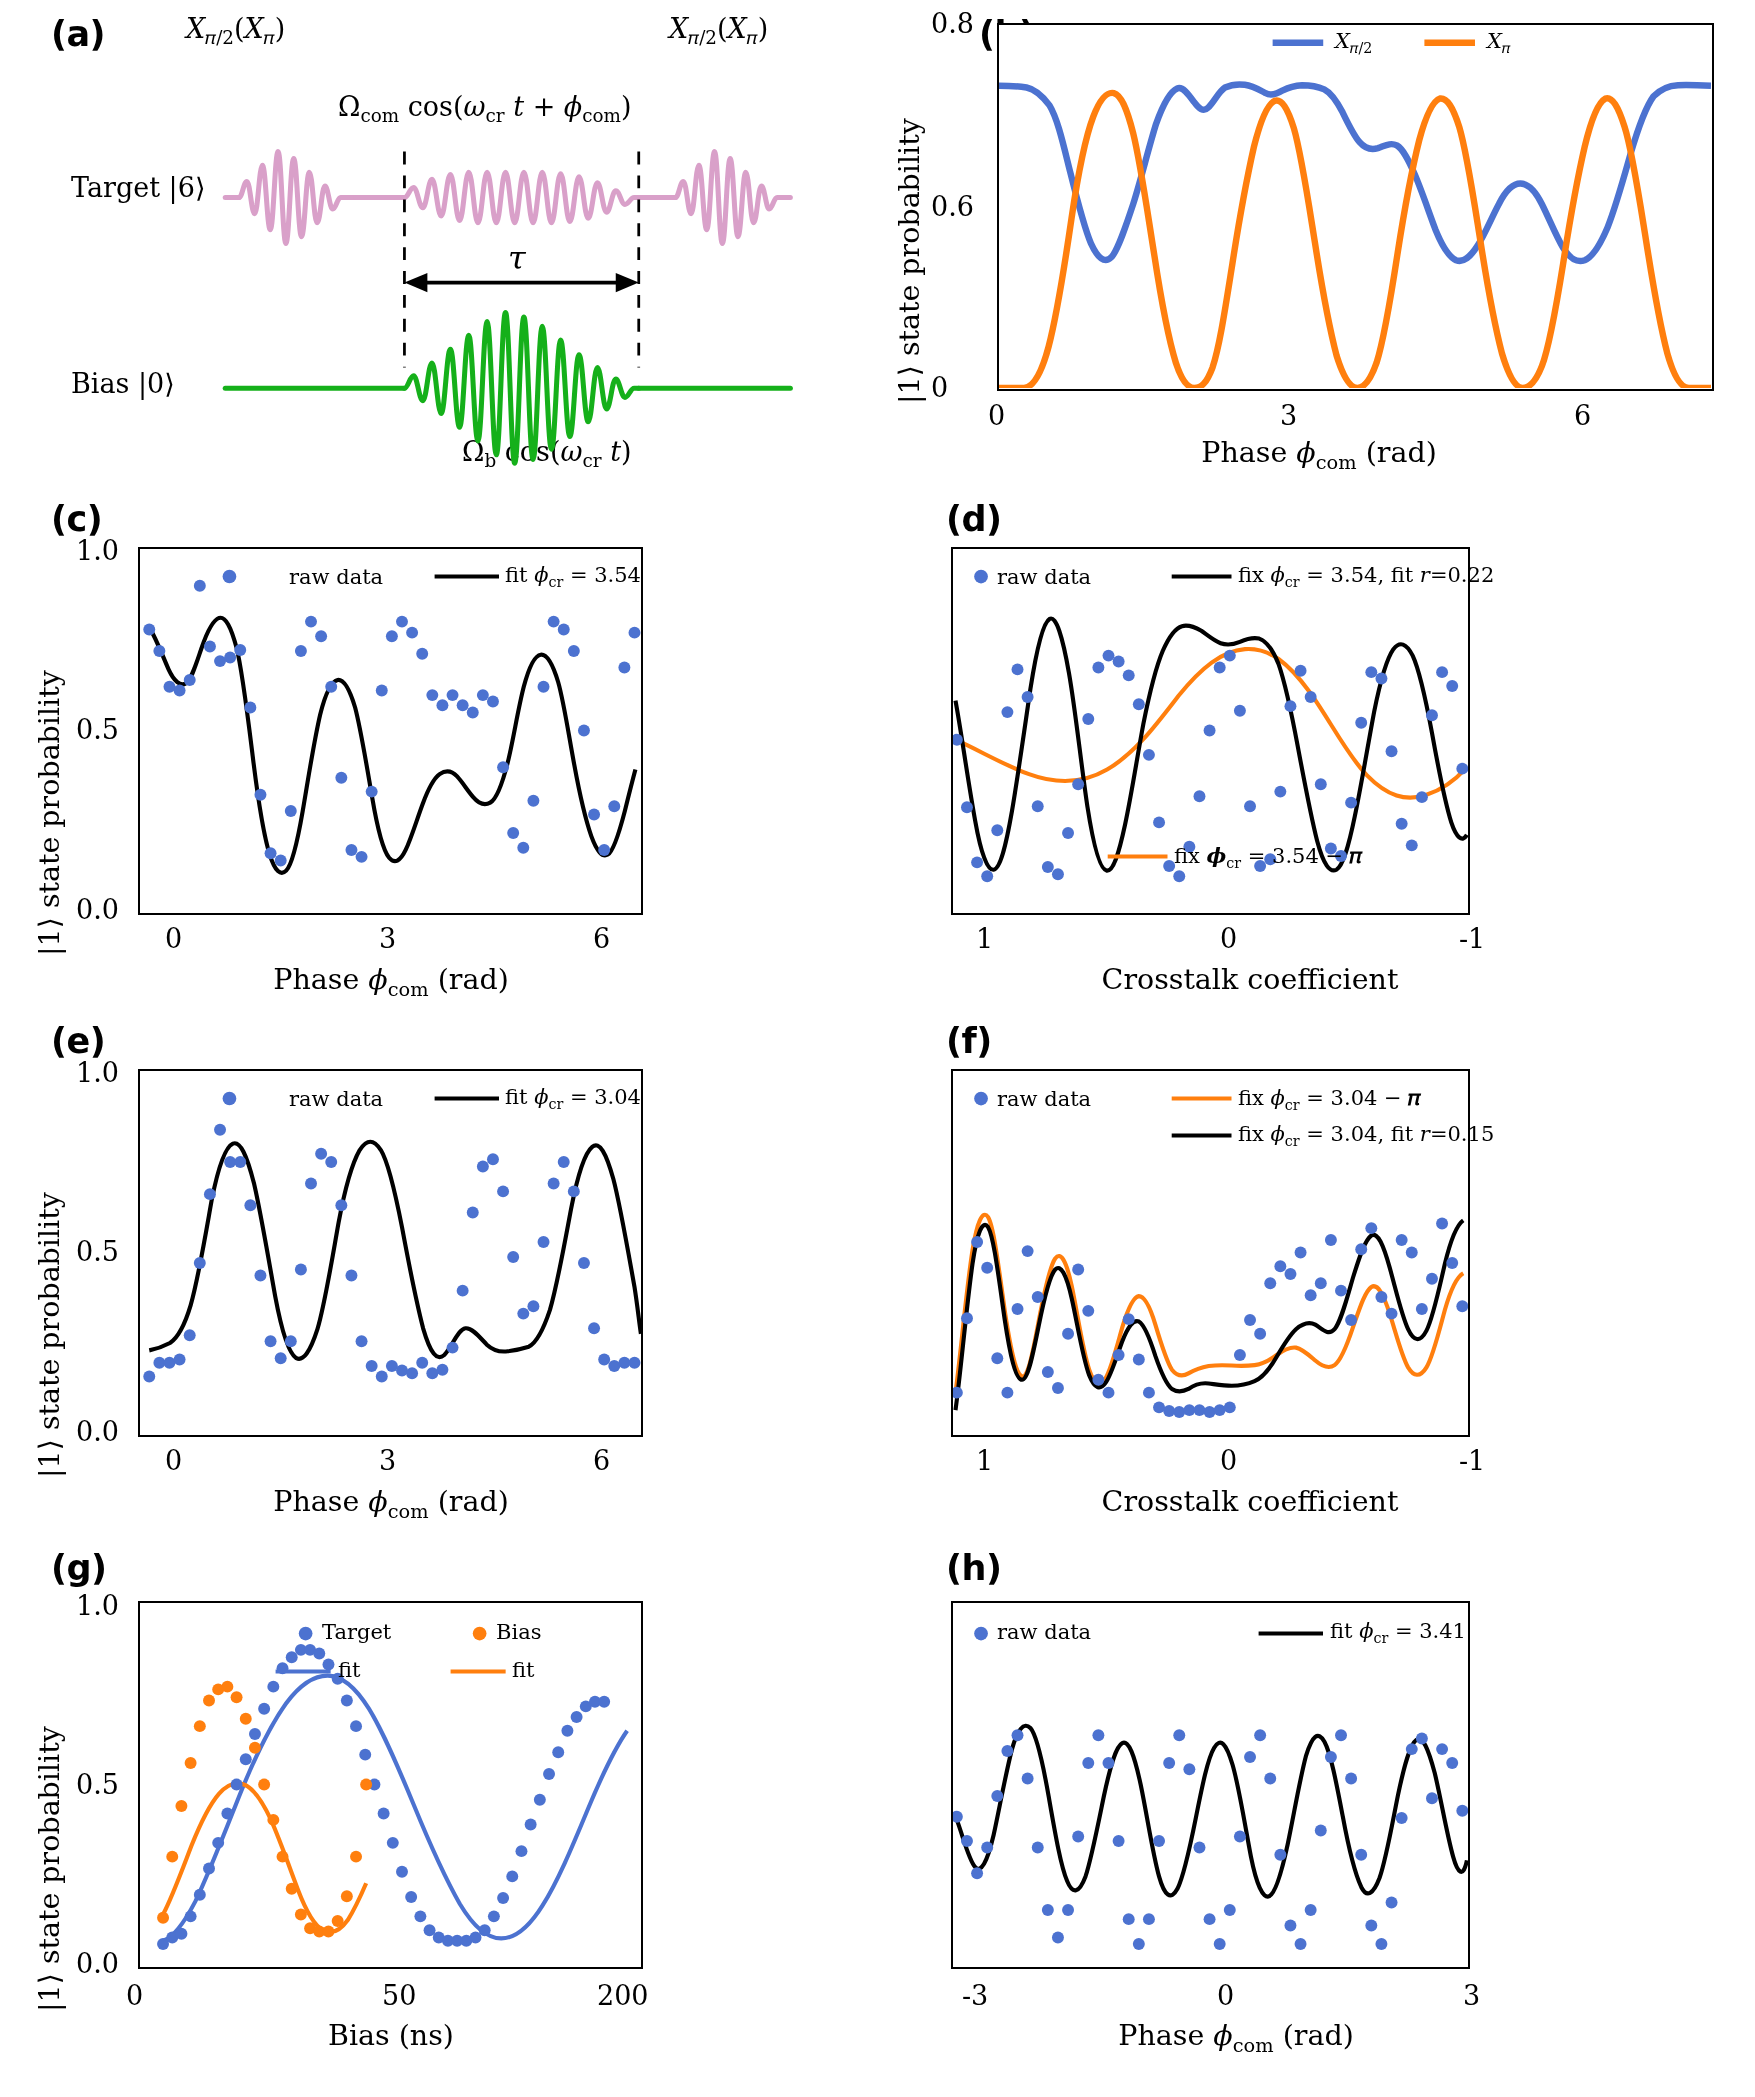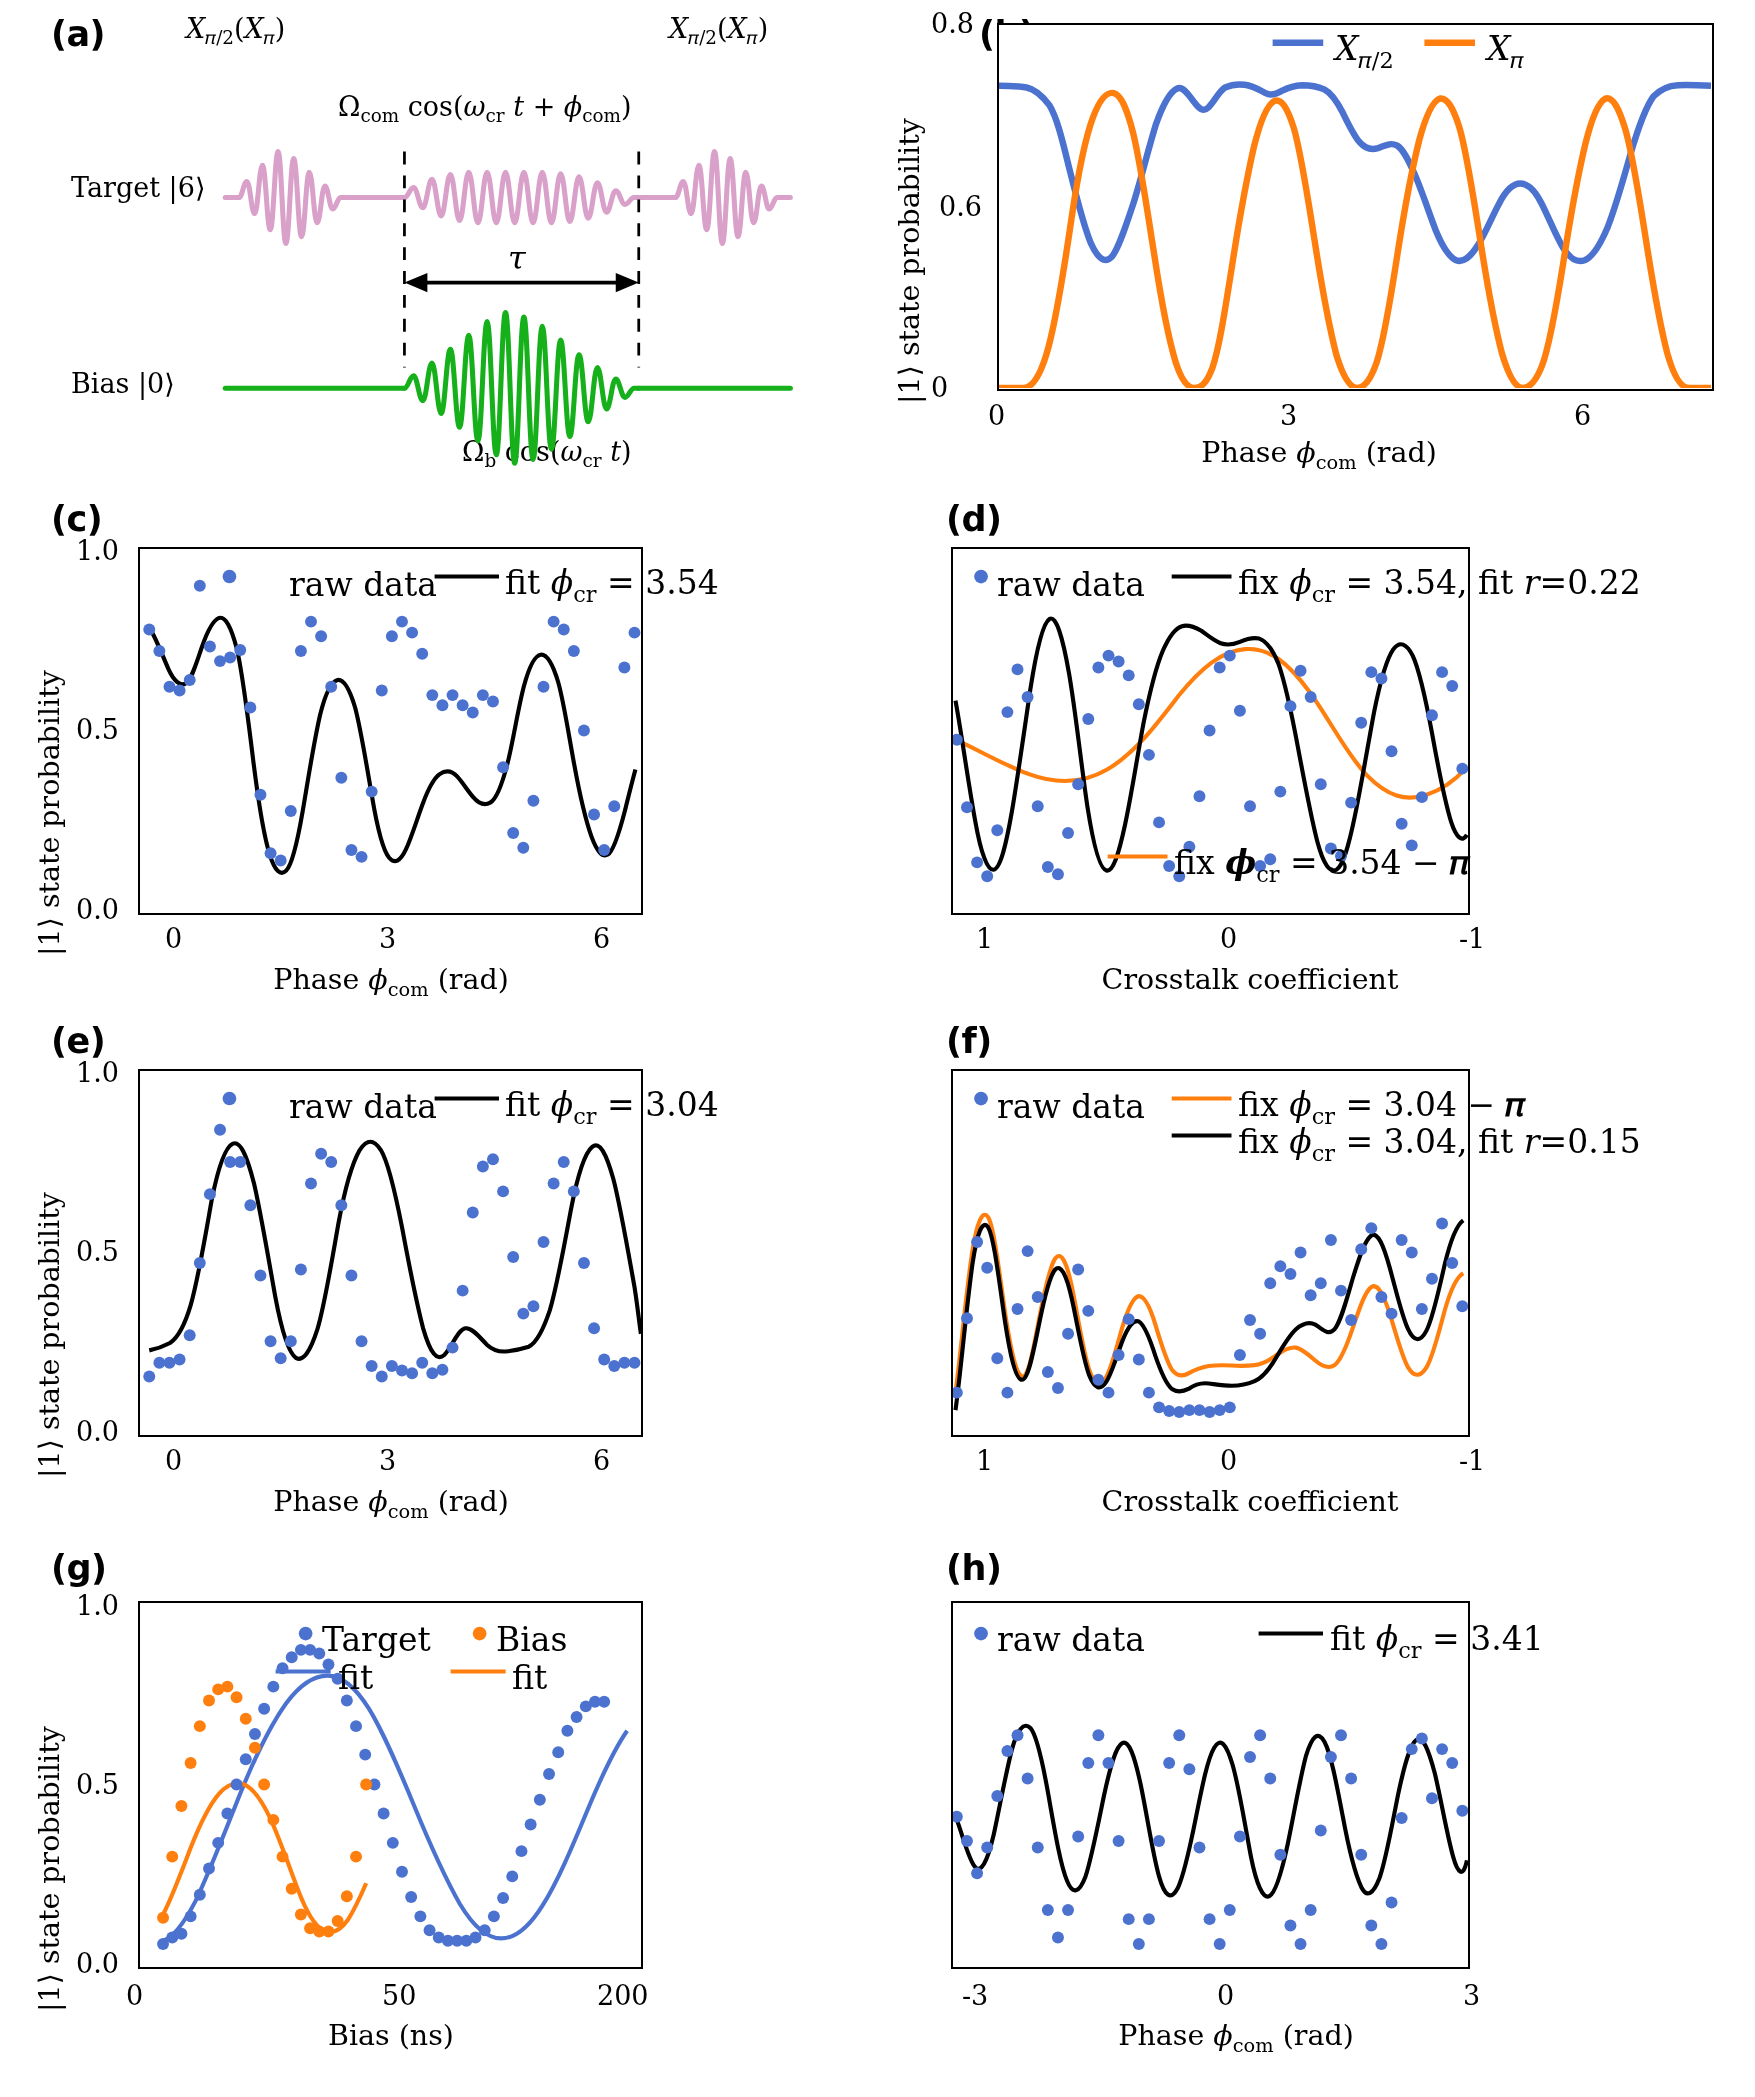--- a/index.html
+++ b/index.html
@@ -38,21 +38,21 @@
     transform-origin: 0 0;
     transform: rotate(-90deg);
   }
   .tick-label {
     position: absolute;
     font-size: 27px;
     white-space: nowrap;
   }
   .legend-text {
     position: absolute;
-    font-size: 33px;
+    font-size: 21px;
     white-space: nowrap;
   }
   .frame {
     position: absolute;
     border: 2.3px solid #000;
     box-sizing: border-box;
     background: #fff;
   }
   svg { display: block; }
   .sched-text {
@@ -140,21 +140,21 @@
     </g>
   </svg>
 </div>
 
 <div class="panel" style="left:864px;top:0;width:891px;height:487px;">
   <div class="panel-label" style="left:115px;top:13.8px;">(b)</div>
   <div class="ylabel" style="left:28.5px;top:404px;">|1⟩ state probability</div>
   <div class="axis-title" style="left:248px;top:436px;width:414px;">Phase <i>ϕ</i><span class="sub">com</span> (rad)</div>
 
   <div class="tick-label" style="left:67px;top:8.3px;">0.8</div>
-  <div class="tick-label" style="left:67px;top:191px;margin-left:8px;">0.6</div>
+  <div class="tick-label" style="left:67px;top:191px;">0.6</div>
   <div class="tick-label" style="left:67px;top:372px;">0</div>
   <div class="tick-label" style="left:124px;top:400px;">0</div>
   <div class="tick-label" style="left:416px;top:400px;">3</div>
   <div class="tick-label" style="left:710px;top:400px;">6</div>
 
   <div class="frame" style="left:133px;top:23px;width:717px;height:368px;">
     <svg width="712" height="363" viewBox="0 0 1550 790">
 
       <path fill="none" stroke="#4c72d0" stroke-width="14" stroke-linejoin="round" d="
         M 0,132 C 20,132 40,133 60,136 C 80,140 95,155 110,175 C 128,205 140,260 155,320

